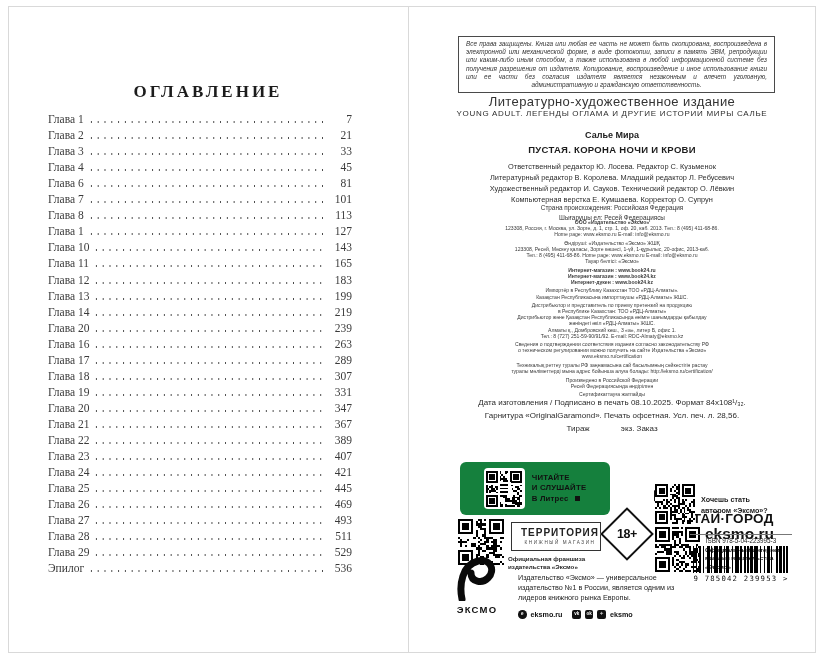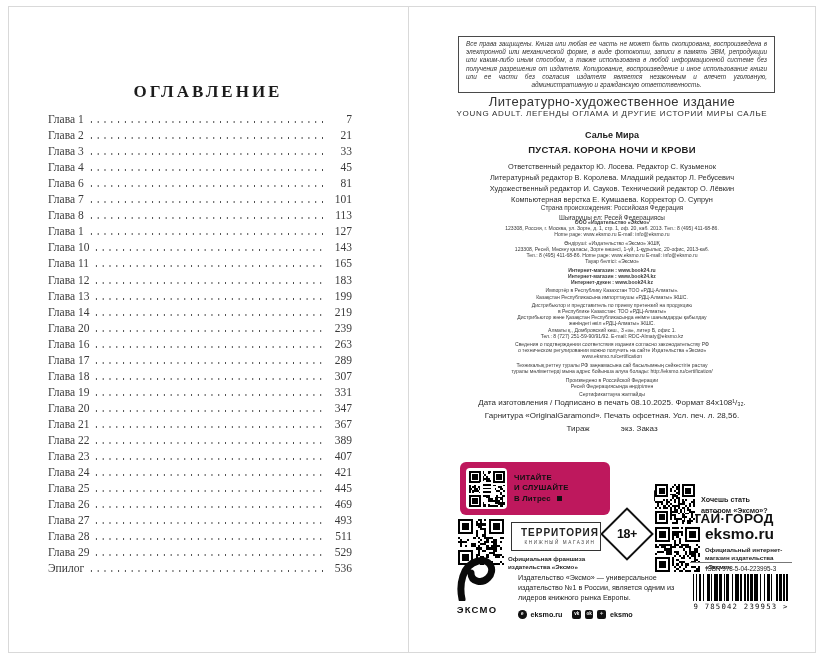--- a/index.html
+++ b/index.html
@@ -34,22 +34,22 @@
   .imprint{position:absolute;left:24px;top:213px;width:360px;text-align:center;font-size:5.1px;line-height:6.1px;color:#3a3a3a;}
   .imp.b{font-weight:bold;}
   .imp.gap{margin-top:2.5px;}
   .printinfo{position:absolute;left:24px;top:391px;width:360px;text-align:center;font-size:8px;line-height:12.8px;color:#2a2a2a;}
 
   
   .qr{position:relative;}
   .qr svg{width:100%;height:100%;display:block;}
 
   
-  .litres-box{position:absolute;left:52px;top:456px;width:150px;height:53px;background:#be185d;
-    border-radius:6px;display:flex;align-items:center;padding:12px 6px;box-sizing:border-box;}
+  .litres-box{position:absolute;left:52px;top:456px;width:150px;height:53px;background:#15803d;
+    border-radius:6px;display:flex;align-items:center;padding:12px 6px;box-sizing:border-box;justify-content:center;}
   .litres-qr{width:41px;height:41px;background:#fff;border-radius:4px;padding:2.5px;box-sizing:border-box;flex:none;}
   .litres-center{position:absolute;left:50%;top:50%;width:13px;height:13px;margin:-6.5px 0 0 -6.5px;
     background:#fff;display:flex;flex-direction:column;justify-content:center;gap:1.5px;align-items:center;}
   .litres-center span{display:block;width:8px;height:1.8px;background:#000;}
   .litres-text{margin-left:7px;font-size:7.8px;font-weight:bold;line-height:1.32;color:#111;letter-spacing:0.2px;}
   .litres-last{display:flex;align-items:center;gap:6px;}
   .litres-sq{display:inline-block;width:5px;height:5px;background:#111;}
 
   
   .terr-qr{position:absolute;left:50px;top:513px;width:46px;height:46px;}
@@ -84,21 +84,21 @@
   
   .cta-qr{position:absolute;left:247px;top:478px;width:40px;height:40px;}
   .cta-text{position:absolute;left:293px;top:489px;font-size:7.2px;font-weight:bold;line-height:1.5;color:#1c1c1c;}
 
   
   .shop-qr{position:absolute;left:247px;top:521px;width:45px;height:45px;}
   .shop-title{position:absolute;left:297px;top:519px;font-size:15.5px;font-weight:bold;color:#111;}
   .shop-caption{position:absolute;left:297px;top:540px;width:88px;font-size:6.2px;font-weight:bold;line-height:1.35;color:#222;}
 
   
-  .barcode-block{position:absolute;left:282px;top:556px;width:102px;border-top:1px solid #777;padding-top:2px;}
+  .barcode-block{position:absolute;left:282px;top:528px;width:102px;border-top:1px solid #777;padding-top:2px;}
   .isbn{font-size:6.3px;text-align:center;color:#222;white-space:nowrap;}
   .bars{width:96px;height:27px;margin:2px auto 0;}
   .bars svg{width:100%;height:100%;display:block;}
   .digits{font-family:"DejaVu Sans Mono",monospace;font-size:7.3px;letter-spacing:1.2px;text-align:center;color:#111;margin-top:0.5px;white-space:nowrap;}
 </style>
 </head>
 <body>
 
 <div class="canvas">
   <div class="frame"></div>

